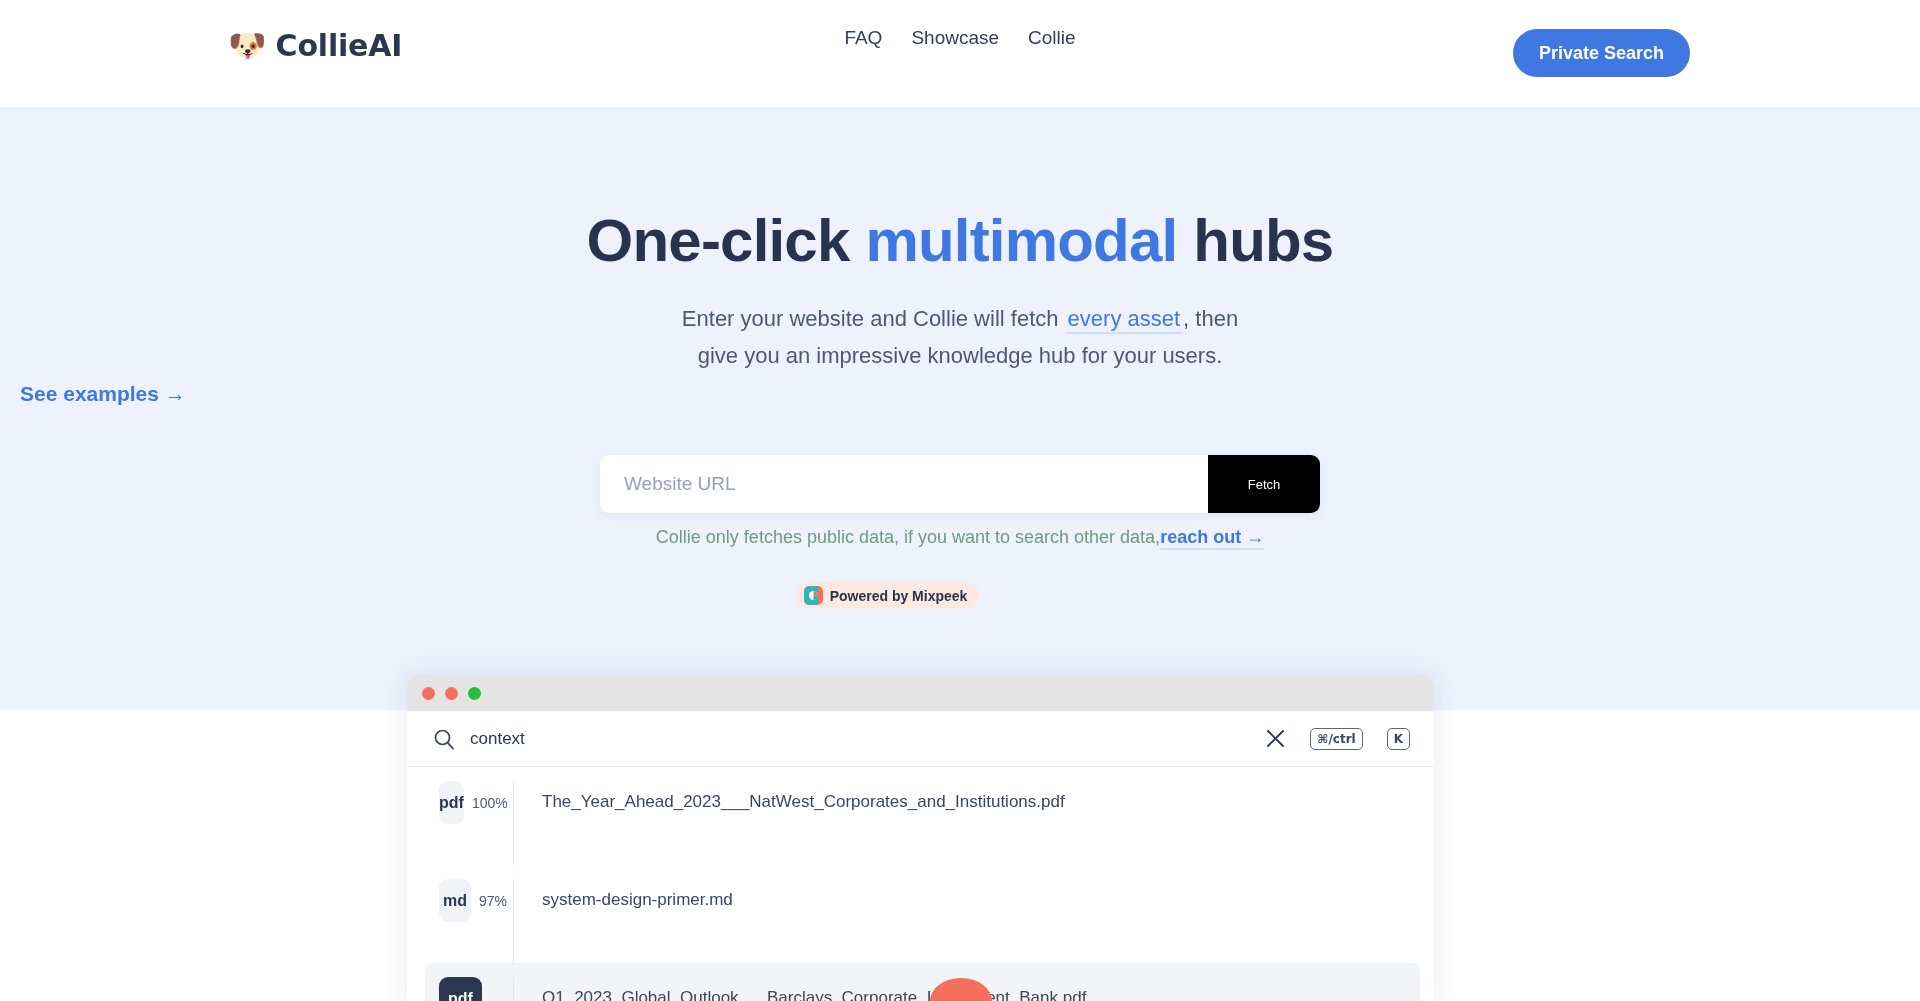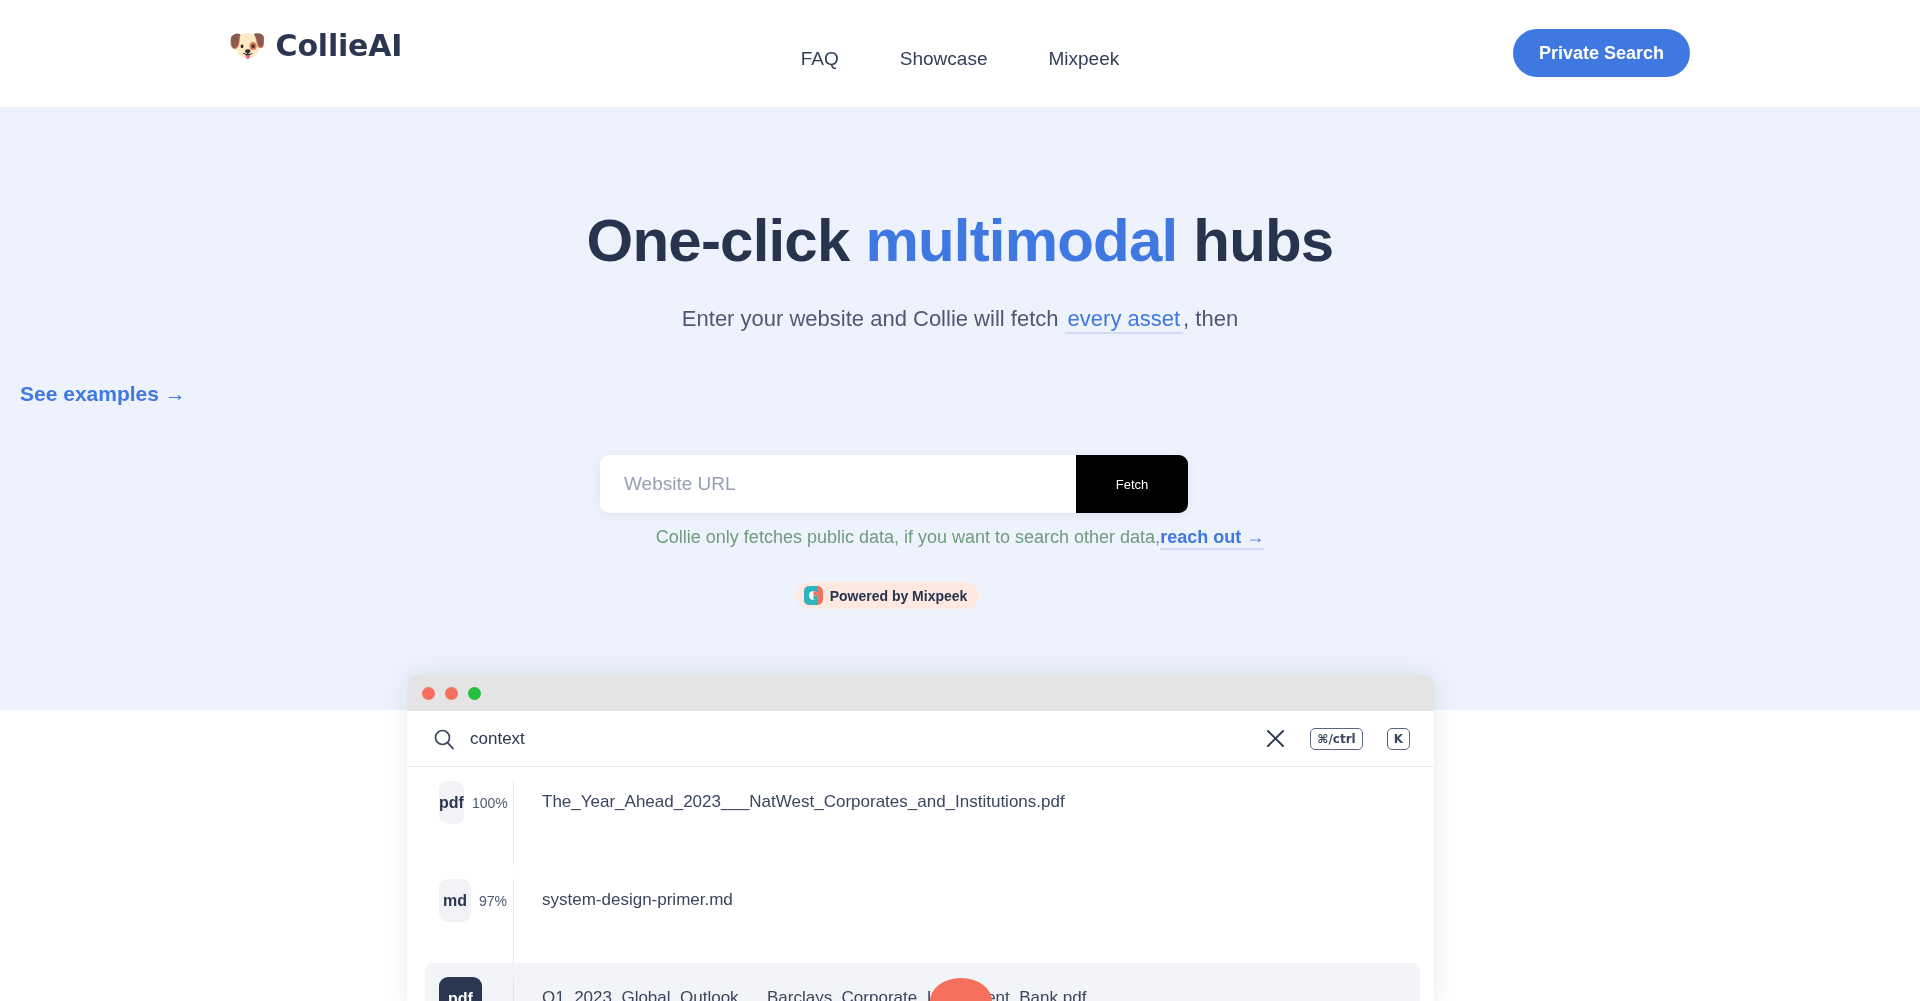--- a/index.html
+++ b/index.html
@@ -46,25 +46,25 @@
     font-weight: 700;
     color: #2b3650;
     letter-spacing: -0.2px;
     line-height: 1;
     font-family: "DejaVu Sans", sans-serif;
   }
 
   .nav {
     position: absolute;
     left: 50%;
-    top: 49px;
+    top: 28px;
     transform: translateX(-50%);
     display: flex;
     align-items: center;
-    gap: 61px;
+    gap: 29px;
   }
   .nav-link {
     font-size: 19px;
     color: #333e58;
     text-decoration: none;
     line-height: 1;
     white-space: nowrap;
   }
 
   .private-search-btn {
@@ -150,21 +150,21 @@
     font-weight: 700;
     color: #3f78e0;
     text-decoration: none;
   }
 
   
   .fetch-wrap {
     position: absolute;
     top: 455px;
     left: 600px;
-    width: 588px;
+    width: 720px;
     height: 58px;
     display: flex;
     border-radius: 9px;
     overflow: hidden;
     box-shadow: 0 2px 10px rgba(40,60,110,0.08);
     z-index: 12;
   }
   .fetch-input {
     flex: 1;
     border: none;
@@ -370,33 +370,34 @@
 <header class="header">
   <div class="header-inner">
     <a class="brand" href="#">
       <span class="brand-emoji">🐶</span>
       <span class="brand-name">CollieAI</span>
     </a>
 
     <nav class="nav">
       <a class="nav-link" href="#">FAQ</a>
       <a class="nav-link" href="#">Showcase</a>
-      <a class="nav-link" href="#">Mixpeek</a>
+      <a class="nav-link" href="#">Collie</a>
     </nav>
 
     <button class="private-search-btn">Private Search</button>
   </div>
 </header>
 
 <h1 class="headline">
   <span>One-click </span><span class="accent">multimodal</span><span> hubs</span>
 </h1>
 
 <p class="subhead">
   <span>Enter your website and Collie will fetch </span><a class="asset-link" href="#">every asset</a><span>, then</span><br>
+  <span>give you an impressive knowledge hub for your users.</span>
 </p>
 
 <div class="see-examples">
   <a href="#">See examples →</a>
 </div>
 
 <div class="fetch-wrap">
   <input class="fetch-input" type="text" placeholder="Website URL" style="">
   <button class="fetch-btn">Fetch</button>
 </div>

